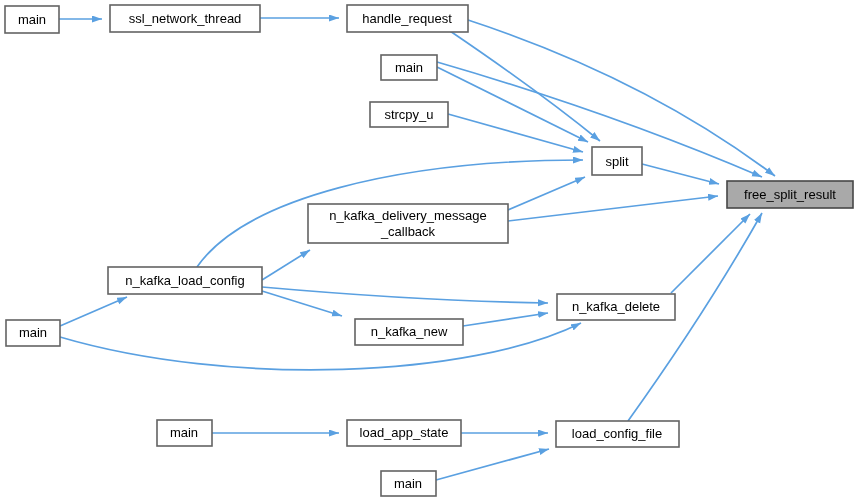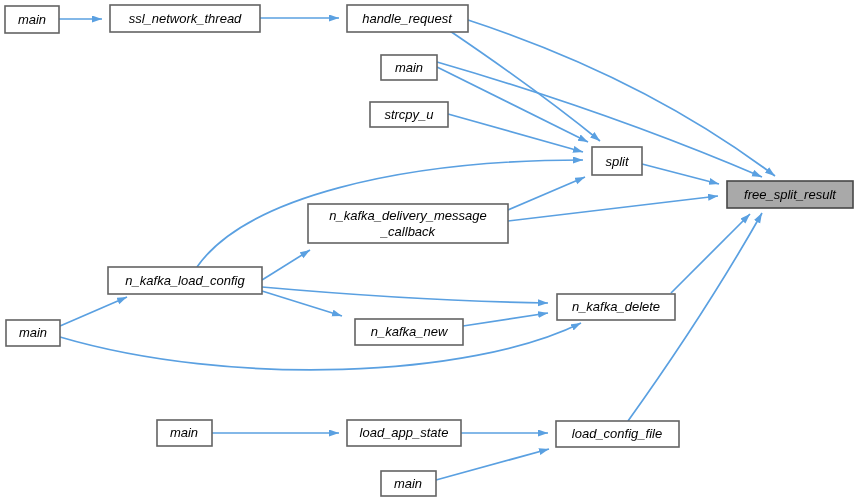--- a/index.html
+++ b/index.html
@@ -1,20 +1,20 @@
 <!DOCTYPE html>
 <html style="--bg: #ffffff; --edge: #5aa0e1; --node-fill: #ffffff; --node-border: #636363; --hl-fill: #a9a9a9; --hl-border: #464646; --text: #000000;"><head>
 <meta charset="utf-8">
 <style>
   :root{
     --bg:#ffffff; --edge:#5aa0e1; --node-fill:#ffffff; --node-border:#636363;
     --hl-fill:#a9a9a9; --hl-border:#464646; --text:#000000;
   }
   html,body{margin:0;padding:0;background:var(--bg);}
-  .stage{width:859px;height:501px;position:relative;background:var(--bg);overflow:hidden;font-style:italic;}
+  .stage{width:859px;height:501px;position:relative;background:var(--bg);overflow:hidden;}
   svg text{font-family:"Liberation Sans",sans-serif;font-size:13px;fill:var(--text);text-anchor:middle;}
   .edge{fill:none;stroke:var(--edge);stroke-width:1.7;marker-end:url(#arrowhead);}
   .node rect{fill:var(--node-fill);stroke:var(--node-border);stroke-width:1.6;}
   .node.highlight rect{fill:var(--hl-fill);stroke:var(--hl-border);}
   #arrowhead path{fill:var(--edge);}
 </style>
 </head>
 <body>
 
 <div class="stage">

